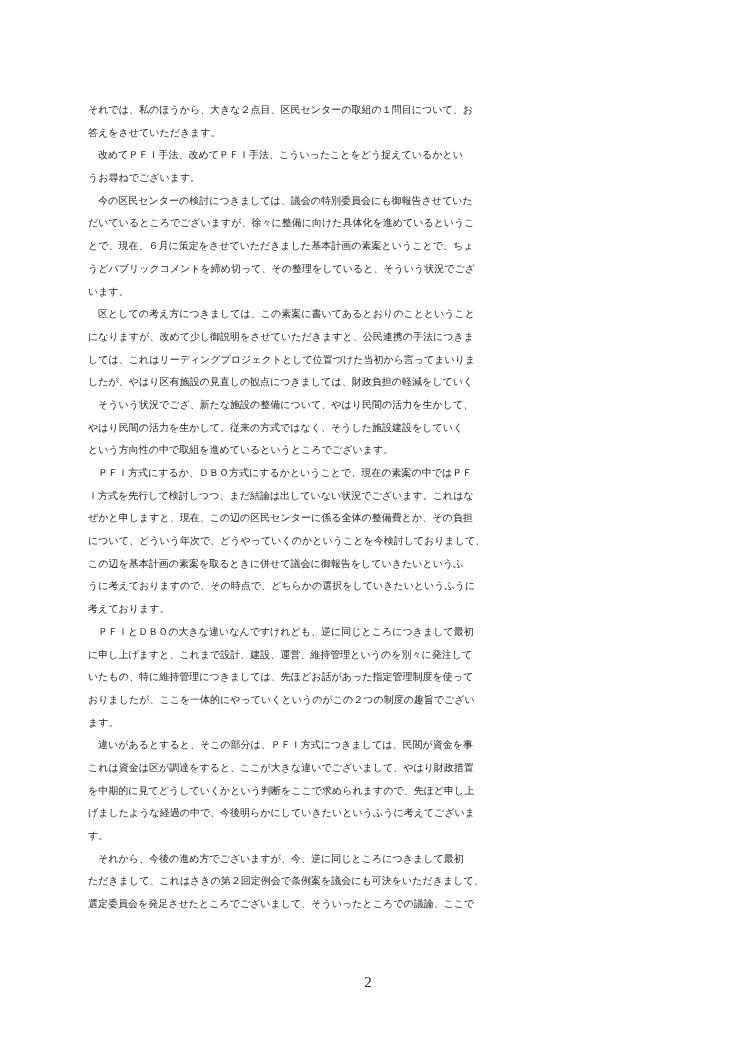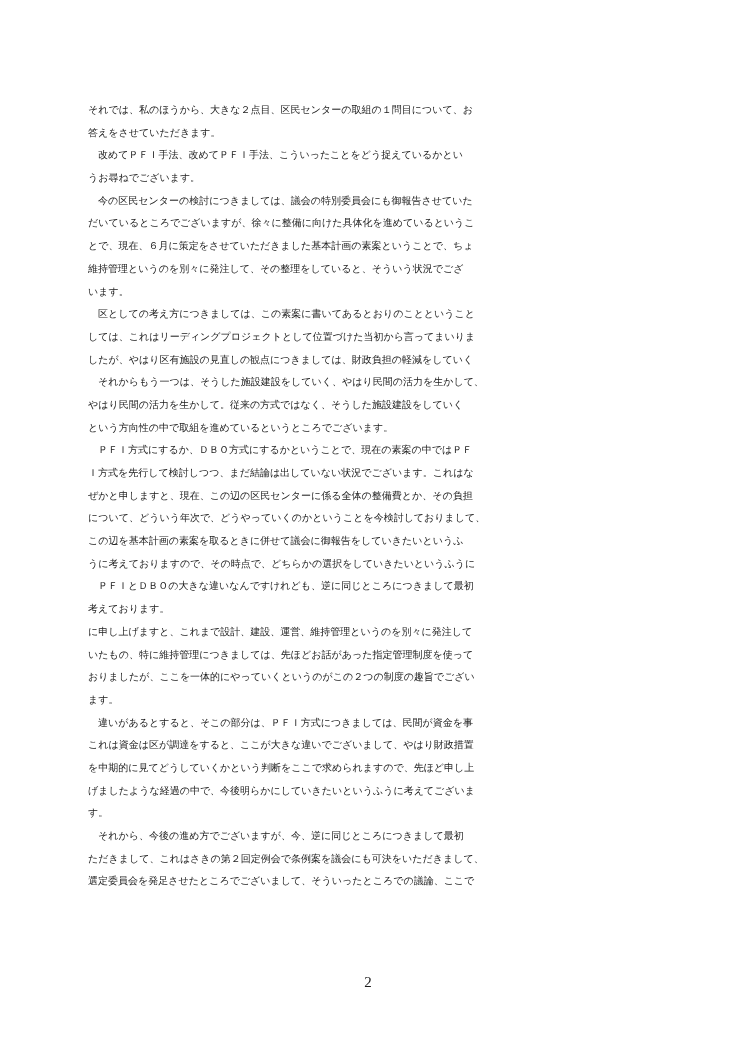--- a/index.html
+++ b/index.html
@@ -43,36 +43,37 @@
 
 <div class="page">
   <div class="text-block">
       <div class="line">それでは、私のほうから、大きな２点目、区民センターの取組の１問目について、お</div>
       <div class="line">答えをさせていただきます。</div>
       <div class="line">　改めてＰＦＩ手法、改めてＰＦＩ手法、こういったことをどう捉えているかとい</div>
       <div class="line">うお尋ねでございます。</div>
       <div class="line">　今の区民センターの検討につきましては、議会の特別委員会にも御報告させていた</div>
       <div class="line">だいているところでございますが、徐々に整備に向けた具体化を進めているというこ</div>
       <div class="line">とで、現在、６月に策定をさせていただきました基本計画の素案ということで、ちょ</div>
-      <div class="line">維持管理というのを別々に発注して、その整理をしていると、そういう状況でござ</div>
+      <div class="line">うどパブリックコメントを締め切って、その整理をしていると、そういう状況でござ</div>
       <div class="line">います。</div>
       <div class="line">　区としての考え方につきましては、この素案に書いてあるとおりのことということ</div>
+      <div class="line">になりますが、改めて少し御説明をさせていただきますと、公民連携の手法につきま</div>
       <div class="line">しては、これはリーディングプロジェクトとして位置づけた当初から言ってまいりま</div>
       <div class="line">したが、やはり区有施設の見直しの観点につきましては、財政負担の軽減をしていく</div>
-      <div class="line">　それからもう一つは、そうした施設建設をしていく、やはり民間の活力を生かして、</div>
+      <div class="line">　そういう状況でござ、新たな施設の整備について、やはり民間の活力を生かして、</div>
       <div class="line">やはり民間の活力を生かして。従来の方式ではなく、そうした施設建設をしていく</div>
       <div class="line">という方向性の中で取組を進めているというところでございます。</div>
       <div class="line">　ＰＦＩ方式にするか、ＤＢＯ方式にするかということで、現在の素案の中ではＰＦ</div>
       <div class="line">Ｉ方式を先行して検討しつつ、まだ結論は出していない状況でございます。これはな</div>
       <div class="line">ぜかと申しますと、現在、この辺の区民センターに係る全体の整備費とか、その負担</div>
       <div class="line">について、どういう年次で、どうやっていくのかということを今検討しておりまして、</div>
       <div class="line">この辺を基本計画の素案を取るときに併せて議会に御報告をしていきたいというふ</div>
       <div class="line">うに考えておりますので、その時点で、どちらかの選択をしていきたいというふうに</div>
+      <div class="line">考えております。</div>
       <div class="line">　ＰＦＩとＤＢＯの大きな違いなんですけれども、逆に同じところにつきまして最初</div>
-      <div class="line">考えております。</div>
       <div class="line">に申し上げますと、これまで設計、建設、運営、維持管理というのを別々に発注して</div>
       <div class="line">いたもの、特に維持管理につきましては、先ほどお話があった指定管理制度を使って</div>
       <div class="line">おりましたが、ここを一体的にやっていくというのがこの２つの制度の趣旨でござい</div>
       <div class="line">ます。</div>
       <div class="line">　違いがあるとすると、そこの部分は、ＰＦＩ方式につきましては、民間が資金を事</div>
       <div class="line">これは資金は区が調達をすると、ここが大きな違いでございまして、やはり財政措置</div>
       <div class="line">を中期的に見てどうしていくかという判断をここで求められますので、先ほど申し上</div>
       <div class="line">げましたような経過の中で、今後明らかにしていきたいというふうに考えてございま</div>
       <div class="line">す。</div>
       <div class="line">　それから、今後の進め方でございますが、今、逆に同じところにつきまして最初</div>

